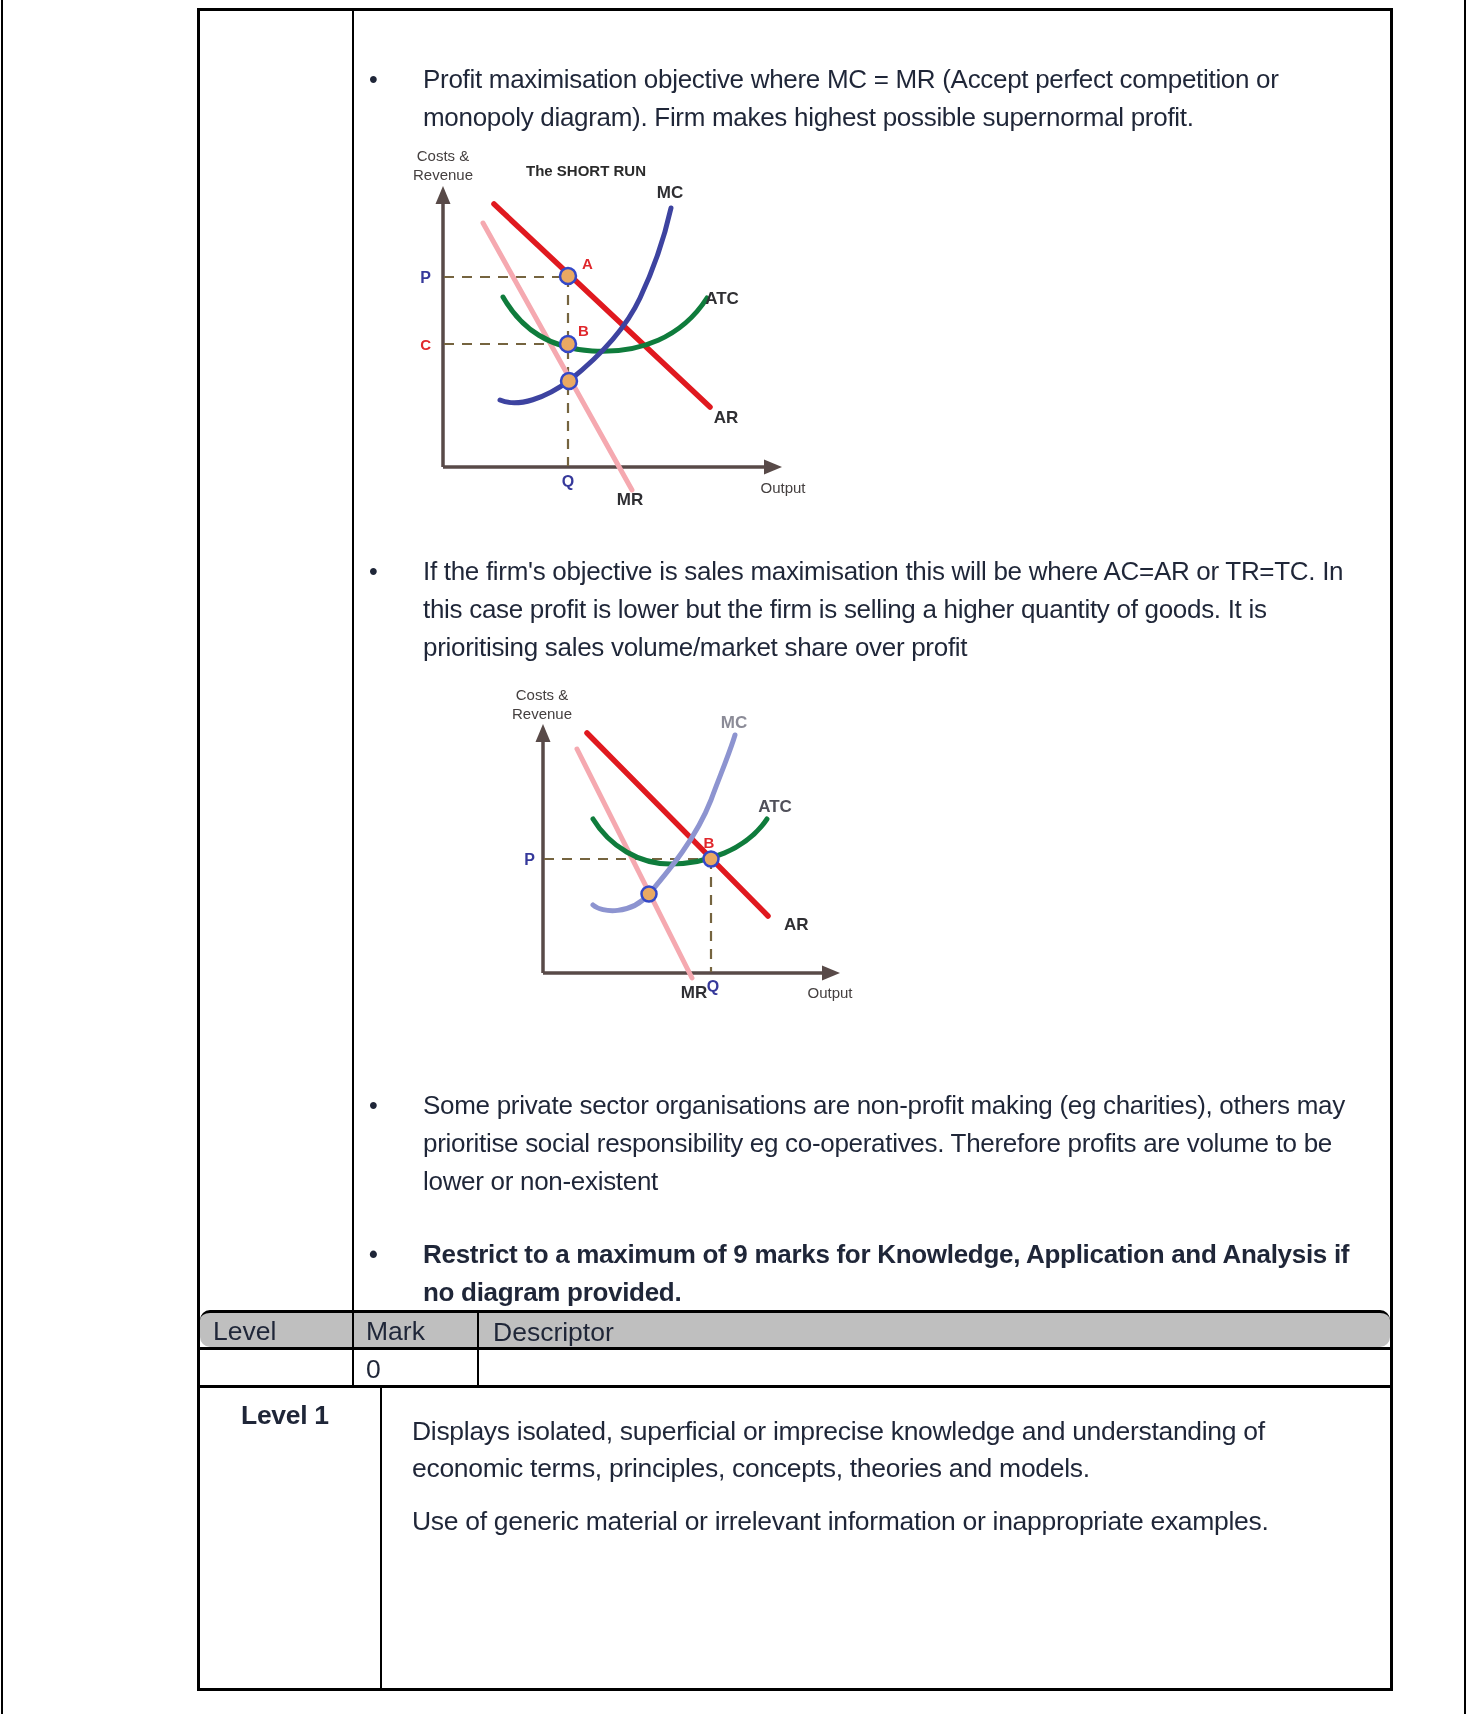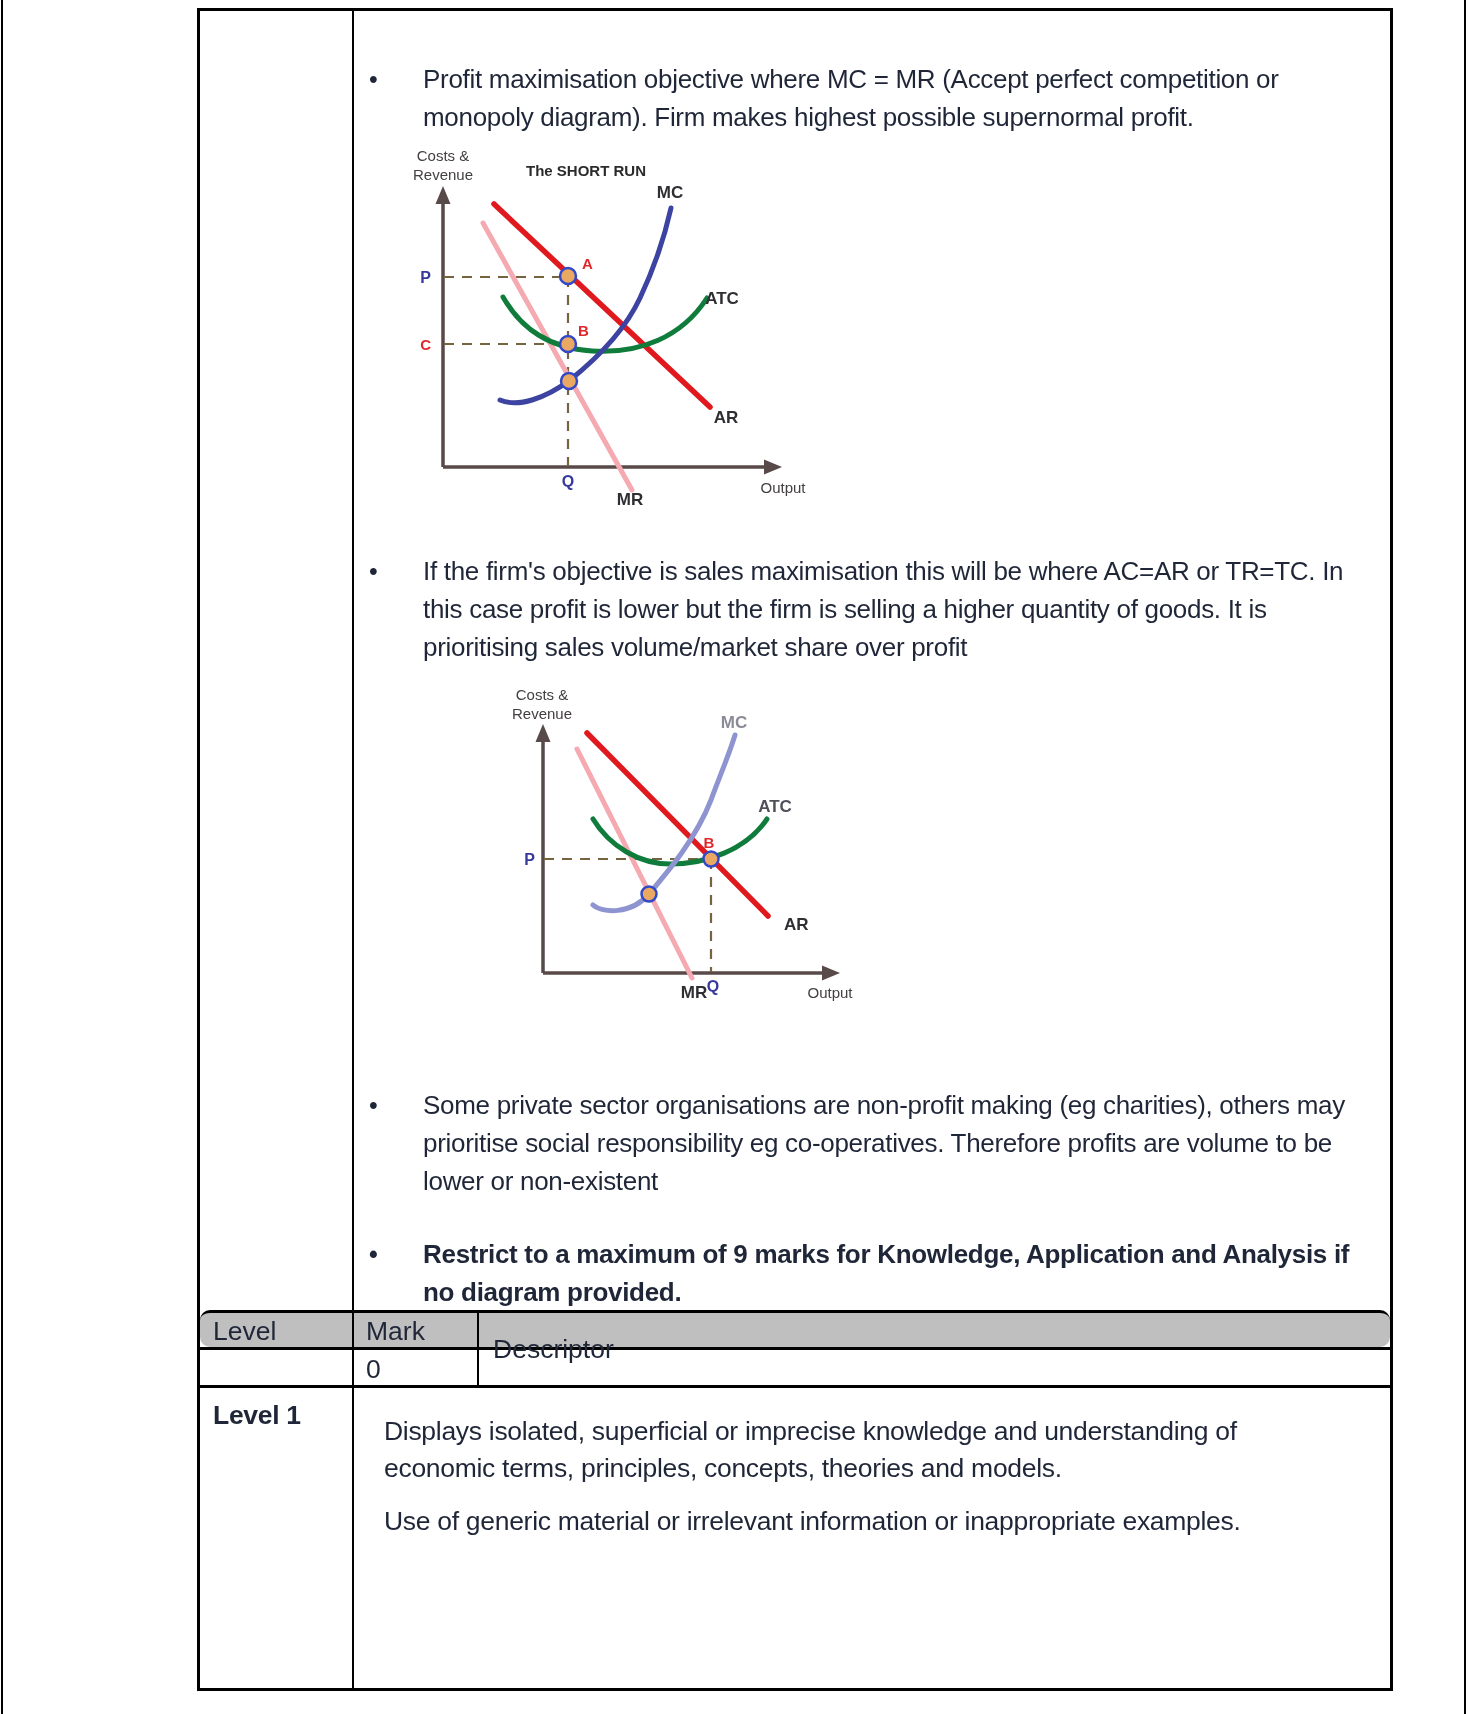--- a/index.html
+++ b/index.html
@@ -24,24 +24,24 @@
   .bullet .btext{width:965px;}
   .bullet.bold{font-weight:bold;}
 
   .svg-wrap{position:absolute;text-decoration:underline;}
 
   .row-header{height:37px;background:#bfbfbf;border-top:3px solid #000;font-size:26.5px;border-radius:10px;}
   .row-zero{height:38px;border-top:3px solid #000;font-size:26.5px;}
   .row-level1{height:303px;border-top:3px solid #000;font-size:26.5px;}
   .c-level{width:154px;border-right:2px solid #000;padding:3px 0 0 13px;}
   .c-mark{width:125px;border-right:2px solid #000;padding:3px 0 0 12px;}
-  .c-desc{flex:1;padding:21px 0 0 14px;}
+  .c-desc{flex:1;padding:4px 0 0 14px;}
   .row-zero .c-level,.row-zero .c-mark,.row-zero .c-desc{padding-top:4px;}
   .row-level1 .c-level,.row-level1 .c-mark,.row-level1 .c-desc{padding-top:9px;line-height:37px;letter-spacing:-0.3px;}
-  .lvl-bold{font-weight:bold;}
+  .lvl-bold{font-weight:bold;margin-left:28px;}
   .c-desc p{margin:16px;width:900px;}
 
   
   svg text{font-family:"Liberation Sans",sans-serif;}
   .axlbl{font-size:15px;fill:#454040;}
   .title{font-size:15px;font-weight:bold;fill:#2b2b2b;}
   .clbl{font-size:17px;font-weight:bold;fill:#2f2f33;}
   .lred{font-size:15px;font-weight:bold;fill:#e0272c;}
   .lblue{font-size:16px;font-weight:bold;fill:#36399b;}
   .lgray{font-size:17px;font-weight:bold;fill:#8b8b97;}

